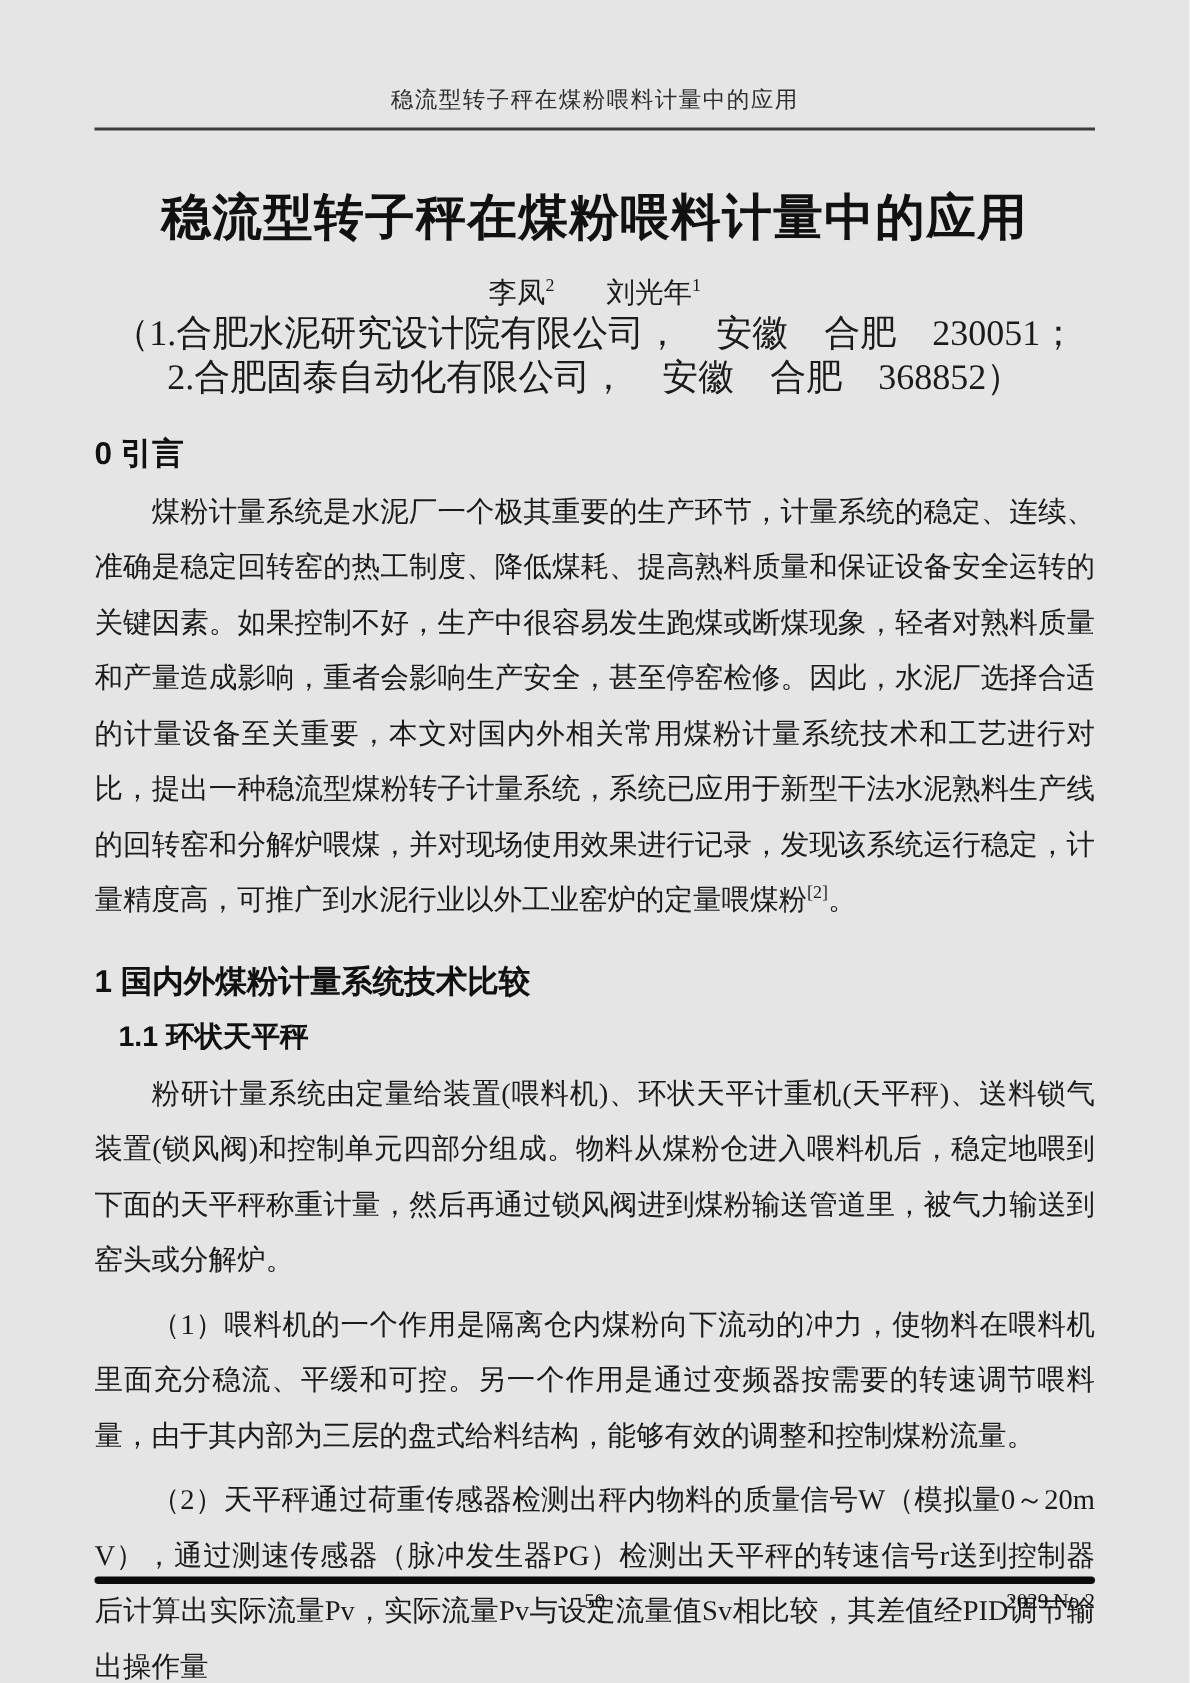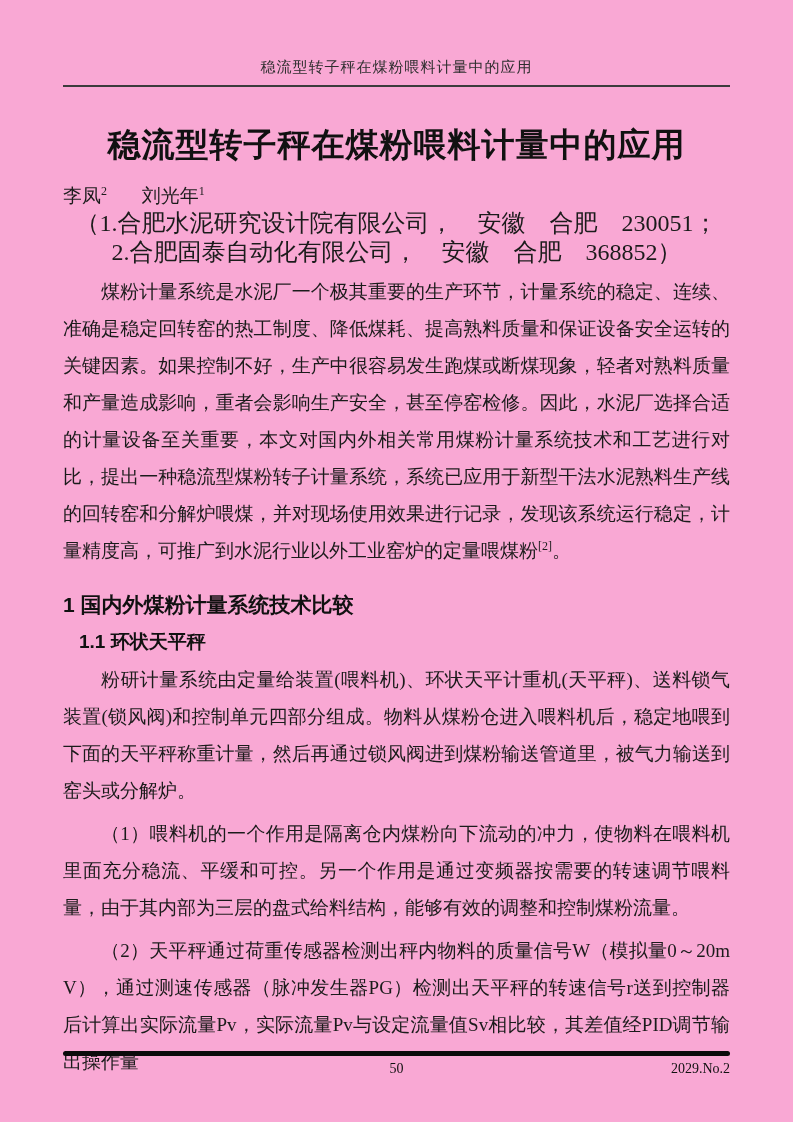--- a/index.html
+++ b/index.html
@@ -5,21 +5,21 @@
   html, body {
     margin: 0;
     padding: 0;
     background: #ffffff;
   }
   .page {
     position: relative;
     width: 793px;
     height: 1122px;
     margin: 0 auto;
-    background: #f9a8d4;
+    background: #e5e5e5;
     color: #1b1b1b;
     overflow: hidden;
     font-family: "Liberation Serif", "DejaVu Serif", serif;
   }
   .content {
     position: absolute;
     left: 63px;
     width: 667px;
     top: 0;
   }
@@ -45,20 +45,21 @@
     font-family: "Liberation Sans", "DejaVu Sans", sans-serif;
     font-weight: bold;
     font-size: 33px;
     line-height: 44px;
     letter-spacing: 1px;
     color: #111;
   }
   
   .authors {
     margin-top: 16px;
+    text-align: center;
     font-size: 19px;
     line-height: 26px;
   }
   .author + .author { margin-left: 30px; }
   .authors sup, .para sup {
     font-size: 12px;
     vertical-align: super;
     line-height: 0;
   }
   
@@ -133,20 +134,21 @@
     <h1 class="title">稳流型转子秤在煤粉喂料计量中的应用</h1>
 
     <div class="authors">
       <span class="author"><span>李凤</span><sup>2</sup></span>
       <span class="author"><span>刘光年</span><sup>1</sup></span>
     </div>
 
     <div class="affiliation">（1.合肥水泥研究设计院有限公司，　安徽　合肥　230051；</div>
     <div class="affiliation">2.合肥固泰自动化有限公司，　安徽　合肥　368852）</div>
 
+    <h2 class="h-sec">0 引言</h2>
 
     <p class="para"><span>煤粉计量系统是水泥厂一个极其重要的生产环节，计量系统的稳定、连续、准确是稳定回转窑的热工制度、降低煤耗、提高熟料质量和保证设备安全运转的关键因素。如果控制不好，生产中很容易发生跑煤或断煤现象，轻者对熟料质量和产量造成影响，重者会影响生产安全，甚至停窑检修。因此，水泥厂选择合适的计量设备至关重要，本文对国内外相关常用煤粉计量系统技术和工艺进行对比，提出一种稳流型煤粉转子计量系统，系统已应用于新型干法水泥熟料生产线的回转窑和分解炉喂煤，并对现场使用效果进行记录，发现该系统运行稳定，计量精度高，可推广到水泥行业以外工业窑炉的定量喂煤粉</span><sup>[2]</sup><span>。</span></p>
 
     <h2 class="h-sec">1 国内外煤粉计量系统技术比较</h2>
 
     <h3 class="h-sub">1.1 环状天平秤</h3>
 
     <p class="para">粉研计量系统由定量给装置(喂料机)、环状天平计重机(天平秤)、送料锁气装置(锁风阀)和控制单元四部分组成。物料从煤粉仓进入喂料机后，稳定地喂到下面的天平秤称重计量，然后再通过锁风阀进到煤粉输送管道里，被气力输送到窑头或分解炉。</p>
     <p class="para">（1）喂料机的一个作用是隔离仓内煤粉向下流动的冲力，使物料在喂料机里面充分稳流、平缓和可控。另一个作用是通过变频器按需要的转速调节喂料量，由于其内部为三层的盘式给料结构，能够有效的调整和控制煤粉流量。</p>
     <p class="para">（2）天平秤通过荷重传感器检测出秤内物料的质量信号W（模拟量0～20mV），通过测速传感器（脉冲发生器PG）检测出天平秤的转速信号r送到控制器后计算出实际流量Pv，实际流量Pv与设定流量值Sv相比较，其差值经PID调节输出操作量</p>

